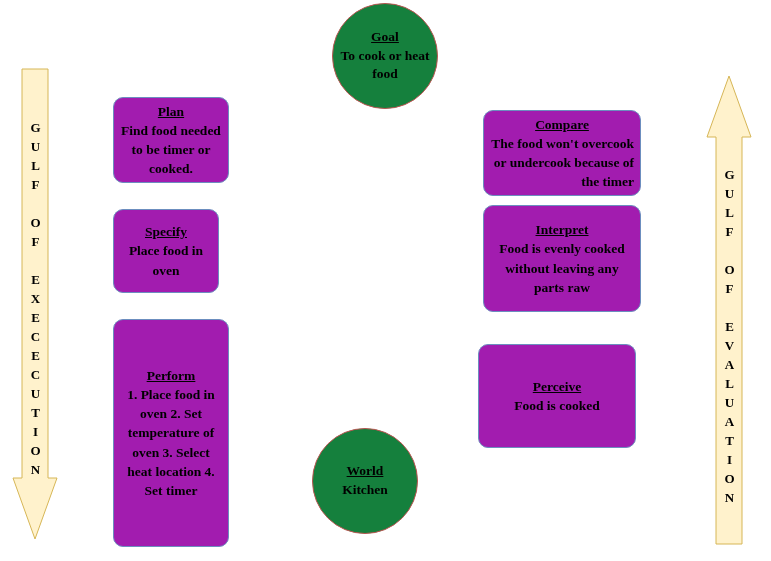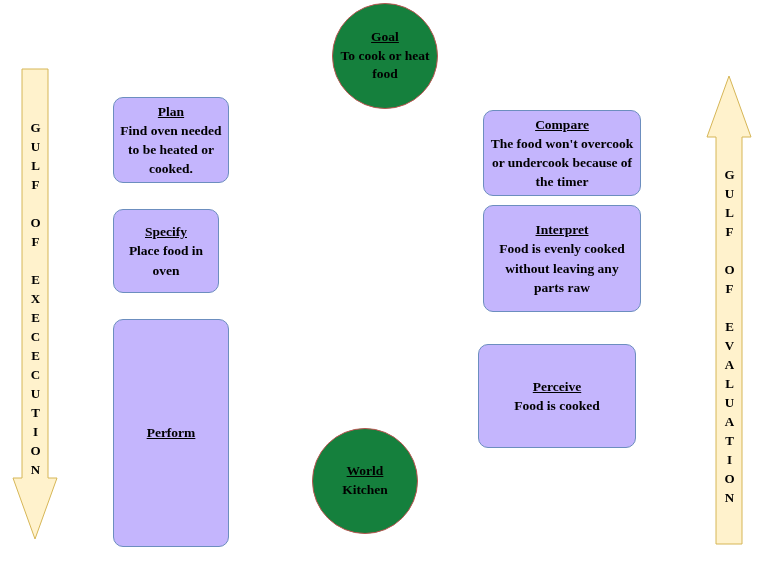--- a/index.html
+++ b/index.html
@@ -9,21 +9,21 @@
     height: 561px;
     background: #ffffff;
     overflow: hidden;
     font-family: "Liberation Serif", serif;
     color: #000;
   }
 
   
   .node {
     position: absolute;
-    background: #c4b5fd;
+    background: #a21caf;
     border: 1px solid #6c8ebf;
     border-radius: 10px;
     box-sizing: border-box;
     display: flex;
     flex-direction: column;
     align-items: center;
     justify-content: center;
     text-align: center;
     font-weight: bold;
     font-size: 13.5px;
@@ -74,21 +74,21 @@
   #arrow-evaluation .arrow-label { top: 92px; }
 
   
   #node-goal      { left: 332px; top: 3px;   width: 106px; height: 106px; }
   #node-world     { left: 312px; top: 428px; width: 106px; height: 106px; }
 
   #node-plan      { left: 113px; top: 97px;  width: 116px; height: 86px; }
   #node-specify   { left: 113px; top: 209px; width: 106px; height: 84px; }
   #node-perform   { left: 113px; top: 319px; width: 116px; height: 228px; }
 
-  #node-compare   { left: 483px; top: 110px; width: 158px; height: 86px; }
+  #node-compare   { left: 483px; top: 110px; width: 158px; height: 86px; text-align: right; }
   #node-interpret { left: 483px; top: 205px; width: 158px; height: 107px; }
   #node-perceive  { left: 478px; top: 344px; width: 158px; height: 104px; }
 </style>
 </head>
 <body>
 
 <div class="canvas">
 
   <div class="gulf-arrow" id="arrow-execution">
     <svg width="46" height="472" viewBox="0 0 46 472">
@@ -109,30 +109,31 @@
     <div class="node-body">To cook or heat food</div>
   </div>
 
   <div class="circle-node" id="node-world">
     <div class="node-title">World</div>
     <div class="node-body">Kitchen</div>
   </div>
 
   <div class="node" id="node-plan">
     <div class="node-title">Plan</div>
-    <div class="node-body">Find oven needed to be heated or cooked.</div>
+    <div class="node-body">Find food needed to be timer or cooked.</div>
   </div>
 
   <div class="node" id="node-specify">
     <div class="node-title">Specify</div>
     <div class="node-body">Place food in oven</div>
   </div>
 
   <div class="node" id="node-perform">
     <div class="node-title">Perform</div>
+    <div class="node-body">1. Place food in oven 2. Set temperature of oven 3. Select heat location 4. Set timer</div>
   </div>
 
   <div class="node" id="node-compare">
     <div class="node-title">Compare</div>
     <div class="node-body">The food won't overcook or undercook because of the timer</div>
   </div>
 
   <div class="node" id="node-interpret">
     <div class="node-title">Interpret</div>
     <div class="node-body">Food is evenly cooked without leaving any parts raw</div>

